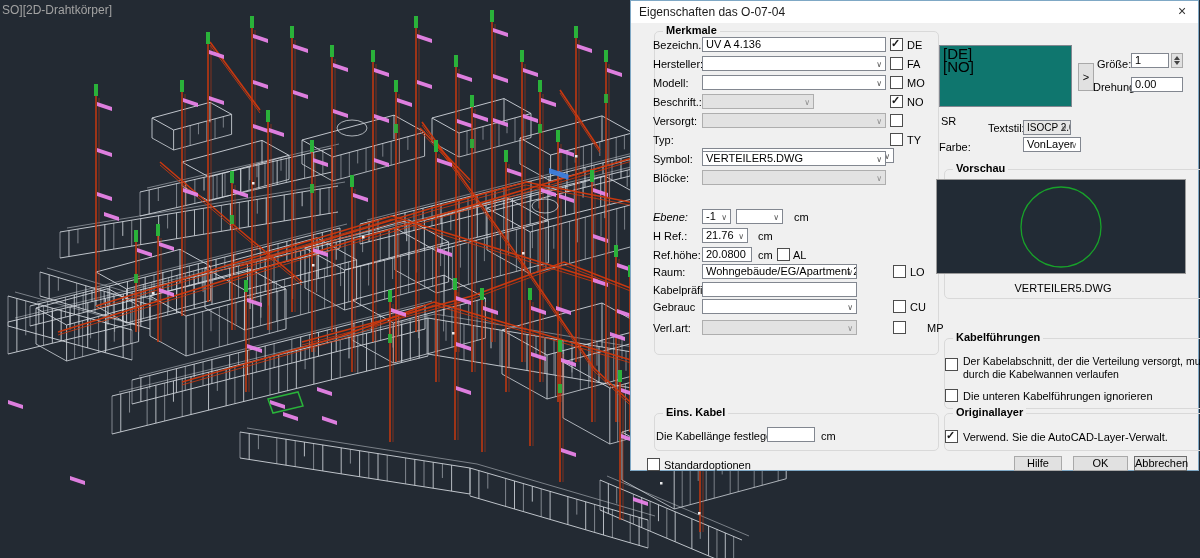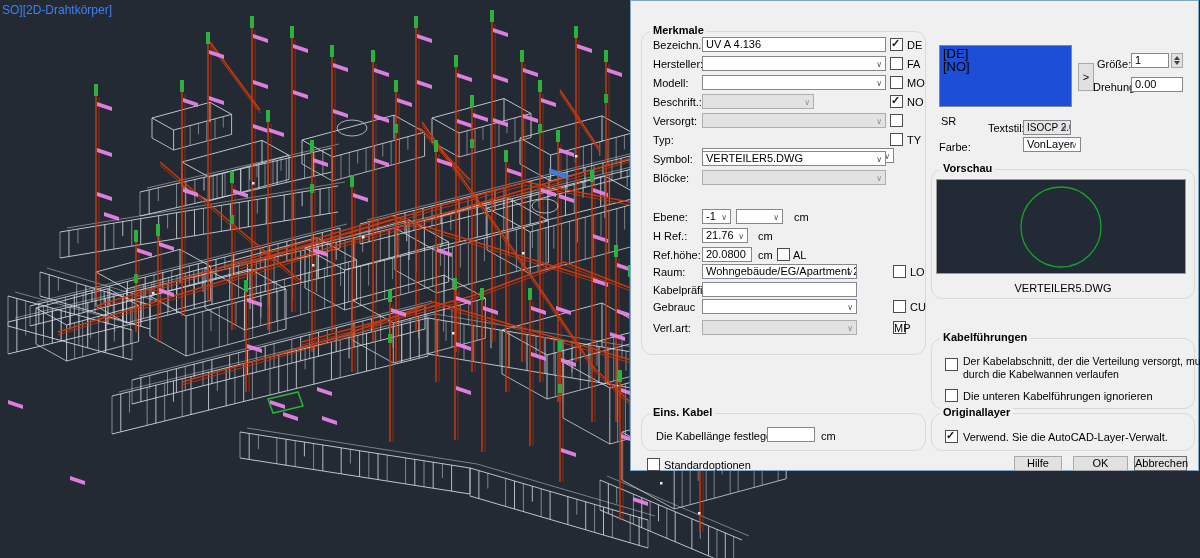--- a/index.html
+++ b/index.html
@@ -1,49 +1,49 @@
 <!DOCTYPE html>
 <html><head>
 <meta charset="utf-8">
 <style>
   html,body{margin:0;padding:0;background:#111;}
   #screen{position:relative;width:1200px;height:558px;overflow:hidden;
           font-family:"Liberation Sans",sans-serif;background:#232a33;}
   #vp{position:absolute;left:0;top:0;}
-  #vp-label{position:absolute;left:2px;top:3px;font-size:12px;color:#3b82f6;}
+  #vp-label{position:absolute;left:2px;top:3px;font-size:12px;color:#a3a3a3;}
 
   
   #dlg{position:absolute;left:630px;top:0;width:569px;height:471px;
        background:#f0f0f0;border:1px solid #7fa8c5;box-sizing:border-box;
        font-size:11px;color:#000;}
   #dlg-titlebar{position:absolute;left:0;top:0;width:100%;height:22px;background:#ffffff;}
   #dlg-title{position:absolute;left:8px;top:4px;font-size:12px;color:#1a1a1a;}
   #dlg-close{position:absolute;right:6px;top:1px;width:20px;height:18px;text-align:center;
              font-size:14px;color:#333;cursor:pointer;line-height:18px;}
 
-  .group{position:absolute;border:1px solid #d9d9d9;border-radius:11px;box-sizing:border-box;}
+  .group{position:absolute;border:1px solid #d9d9d9;border-radius:5px;box-sizing:border-box;margin-left:13px;}
   .group-label{position:absolute;top:-8px;left:8px;background:#f0f0f0;padding:0 3px;
                font-weight:bold;font-size:11px;white-space:nowrap;}
 
   .lbl{position:absolute;font-size:11px;white-space:nowrap;color:#000;}
   .inp,.combo{position:absolute;height:15px;background:#fff;border:1px solid #828790;
               box-sizing:border-box;font-size:11px;line-height:13px;padding:0 3px;
               white-space:nowrap;overflow:hidden;}
   .combo{padding-right:13px;}
   .combo::after{content:"\2228";position:absolute;right:3px;top:1px;font-size:8px;color:#555;}
   .disabled{background:#e2e2e2;border-color:#aeaeae;color:#666;}
   .disabled::after{color:#8d8d8d;}
 
   .cbx{position:absolute;width:11px;height:11px;background:#fff;border:1px solid #4d4d4d;
        box-sizing:content-box;}
   .cbx[data-checked="true"]::before{content:"\2713";position:absolute;left:0px;top:-2px;
        font-size:11px;font-weight:bold;color:#1a1a1a;}
 
-  .listbox{position:absolute;background:#1d4ed8;border:1px solid #828790;box-sizing:border-box;
-           font-size:13px;padding:1px 3px;line-height:13px;}
+  .listbox{position:absolute;background:#0f766e;border:1px solid #828790;box-sizing:border-box;
+           font-size:15px;padding:1px 3px;line-height:13px;}
   .btn{position:absolute;background:#e1e1e1;border:1px solid #a9a9a9;box-sizing:border-box;
        text-align:center;font-size:11px;line-height:13px;cursor:pointer;}
   .spin{position:absolute;width:12px;background:#e1e1e1;border:1px solid #a9a9a9;
         box-sizing:border-box;}
   .spin .tri-up,.spin .tri-dn{position:absolute;left:2px;width:0;height:0;
         border-left:3px solid transparent;border-right:3px solid transparent;}
   .tri-up{top:2px;border-bottom:4px solid #444;}
   .tri-dn{bottom:2px;border-top:4px solid #444;}
 
   #preview-panel{position:absolute;background:#222b35;border:1px solid #9a9a9a;box-sizing:border-box;}
@@ -932,20 +932,24 @@
       <rect x="152" y="292" width="2.5" height="2.5" fill="#ffffff" opacity="0.9"></rect>
       <rect x="660" y="482" width="2.5" height="2.5" fill="#ffffff" opacity="0.9"></rect>
       <rect x="698" y="512" width="2.5" height="2.5" fill="#ffffff" opacity="0.9"></rect>
       <rect x="575" y="155" width="2.5" height="2.5" fill="#ffffff" opacity="0.9"></rect>
       <ellipse cx="352" cy="128" rx="15" ry="8" fill="none" stroke="#cfd4da" opacity="0.8"></ellipse>
       <ellipse cx="545" cy="206" rx="13" ry="7" fill="none" stroke="#cfd4da" opacity="0.8"></ellipse>
     </svg>
   <div id="vp-label">SO][2D-Drahtkörper]</div>
 
   <div id="dlg">
+    <div id="dlg-titlebar">
+      <span id="dlg-title">Eigenschaften das O-07-04</span>
+      <span id="dlg-close">×</span>
+    </div>
 
     <div class="group" style="left:10px;top:30px;width:285px;height:324px;">
       <span class="group-label">Merkmale</span>
     </div>
 
     <span class="lbl" style="left:22px;top:38px;">Bezeichn.:</span>
     <span class="inp" style="left:71px;top:36px;width:184px;">UV A 4.136</span>
     <span class="cbx" style="left:259px;top:37px;" data-checked="true"></span>
     <span class="lbl" style="left:276px;top:38px;">DE</span>
 
@@ -973,21 +977,21 @@
     <span class="combo" style="left:71px;top:147px;width:192px;">NS Verteiler</span>
     <span class="cbx" style="left:259px;top:132px;" data-checked="false"></span>
     <span class="lbl" style="left:276px;top:133px;">TY</span>
 
     <span class="lbl" style="left:22px;top:152px;">Symbol:</span>
     <span class="combo" style="left:71px;top:150px;width:184px;">VERTEILER5.DWG</span>
 
     <span class="lbl" style="left:22px;top:171px;">Blöcke:</span>
     <span class="combo disabled" style="left:71px;top:169px;width:184px;"></span>
 
-    <span class="lbl" style="left:22px;top:210px;">Ebene:</span>
+    <span class="lbl" style="left:22px;top:210px;font-style:italic;">Ebene:</span>
     <span class="combo" style="left:71px;top:208px;width:29px;">-1</span>
     <span class="combo" style="left:105px;top:208px;width:47px;"></span>
     <span class="lbl" style="left:163px;top:210px;">cm</span>
 
     <span class="lbl" style="left:22px;top:229px;">H Ref.:</span>
     <span class="combo" style="left:71px;top:227px;width:46px;">21.76</span>
     <span class="lbl" style="left:127px;top:229px;">cm</span>
 
     <span class="lbl" style="left:22px;top:248px;">Ref.höhe:</span>
     <span class="inp" style="left:71px;top:246px;width:50px;">20.0800</span>
@@ -1004,21 +1008,21 @@
     <span class="inp" style="left:71px;top:281px;width:155px;"></span>
 
     <span class="lbl" style="left:22px;top:300px;">Gebrauc</span>
     <span class="combo" style="left:71px;top:298px;width:155px;"></span>
     <span class="cbx" style="left:262px;top:299px;" data-checked="false"></span>
     <span class="lbl" style="left:279px;top:300px;">CU</span>
 
     <span class="lbl" style="left:22px;top:321px;">Verl.art:</span>
     <span class="combo disabled" style="left:71px;top:319px;width:155px;"></span>
     <span class="cbx" style="left:262px;top:320px;" data-checked="false"></span>
-    <span class="lbl" style="left:263px;top:321px;">MP</span>
+    <span class="lbl" style="left:296px;top:321px;">MP</span>
 
     <div class="group" style="left:10px;top:412px;width:285px;height:38px;">
       <span class="group-label">Eins. Kabel</span>
     </div>
     <span class="lbl" style="left:25px;top:429px;">Die Kabellänge festlegen:</span>
     <span class="inp" style="left:136px;top:426px;width:48px;"></span>
     <span class="lbl" style="left:190px;top:429px;">cm</span>
 
     <span class="cbx" style="left:16px;top:457px;" data-checked="false"></span>
     <span class="lbl" style="left:33px;top:458px;">Standardoptionen</span>

